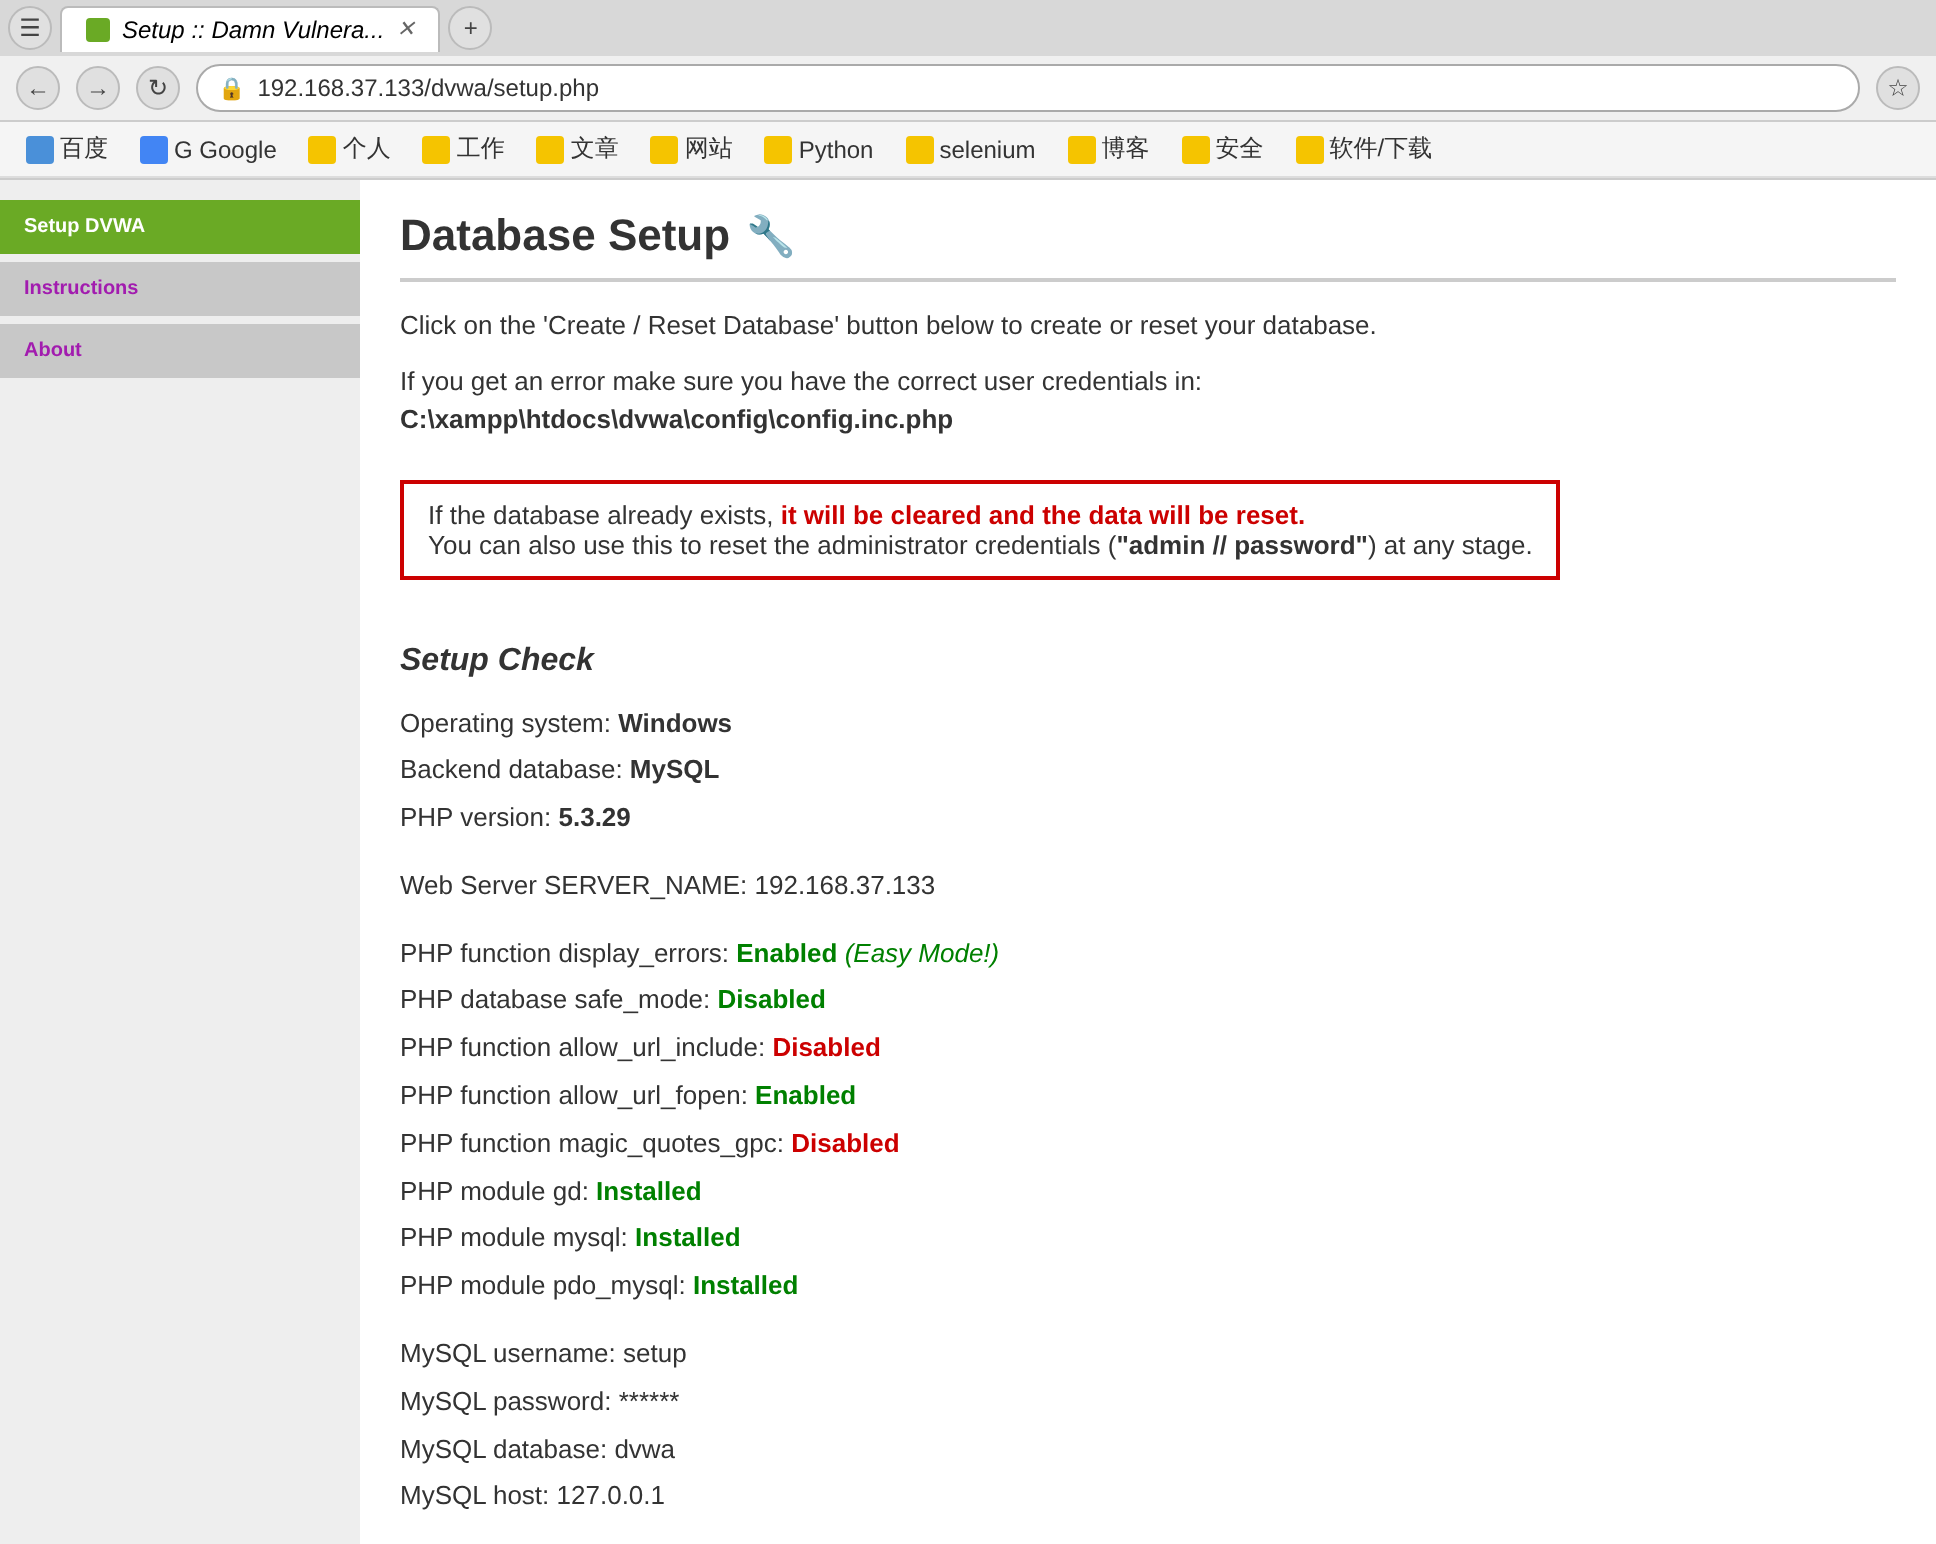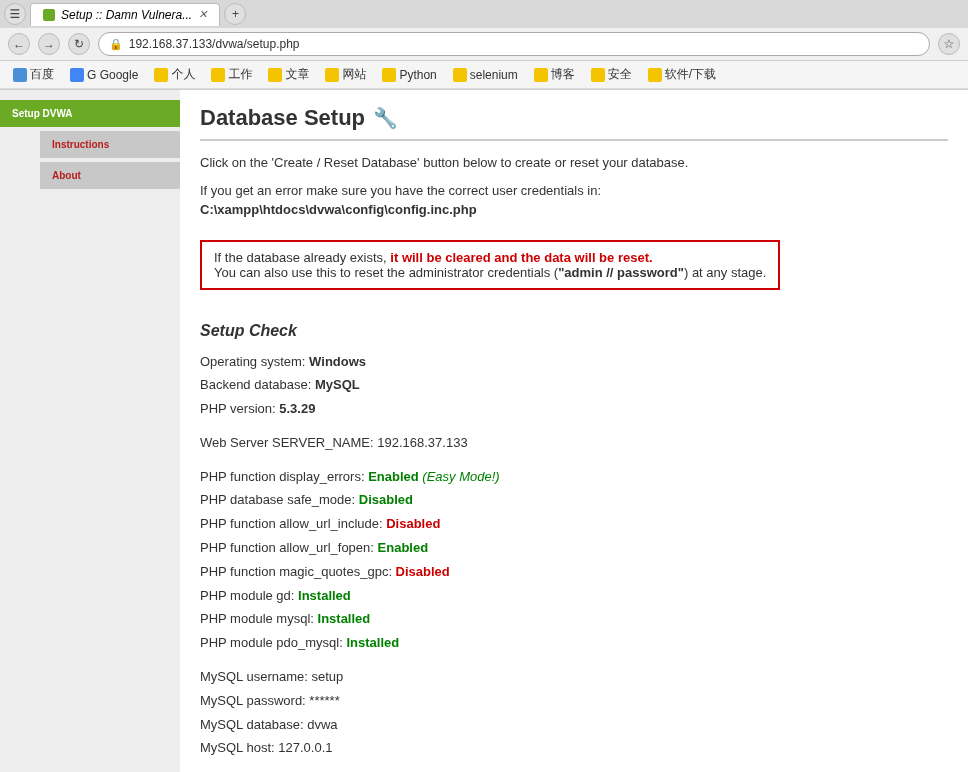--- a/index.html
+++ b/index.html
@@ -114,40 +114,39 @@
       cursor: pointer;
       text-decoration: none;
       color: #000;
     }
     .sidebar-item.active {
       background: #6aaa25;
       color: #fff;
     }
     .sidebar-item:not(.active) {
       background: #c8c8c8;
-      color: #b91c1c;
-      margin-left: 40px;
+      color: #a21caf;
     }
     .sidebar-item + .sidebar-item {
       margin-top: 4px;
     }
 
     
     .main-content {
       flex: 1;
       padding: 15px 20px;
       overflow-y: auto;
     }
 
     .page-title {
       font-size: 22px;
       font-weight: bold;
       color: #333;
       display: flex;
-      align-items: center;
+      align-items: flex-end;
       gap: 8px;
       border-bottom: 2px solid #ccc;
       padding-bottom: 8px;
       margin-bottom: 12px;
     }
     .wrench-icon { font-size: 20px; }
 
     .intro-text { margin-bottom: 8px; color: #333; line-height: 1.5; }
     .path-text { font-weight: bold; color: #333; }
 

